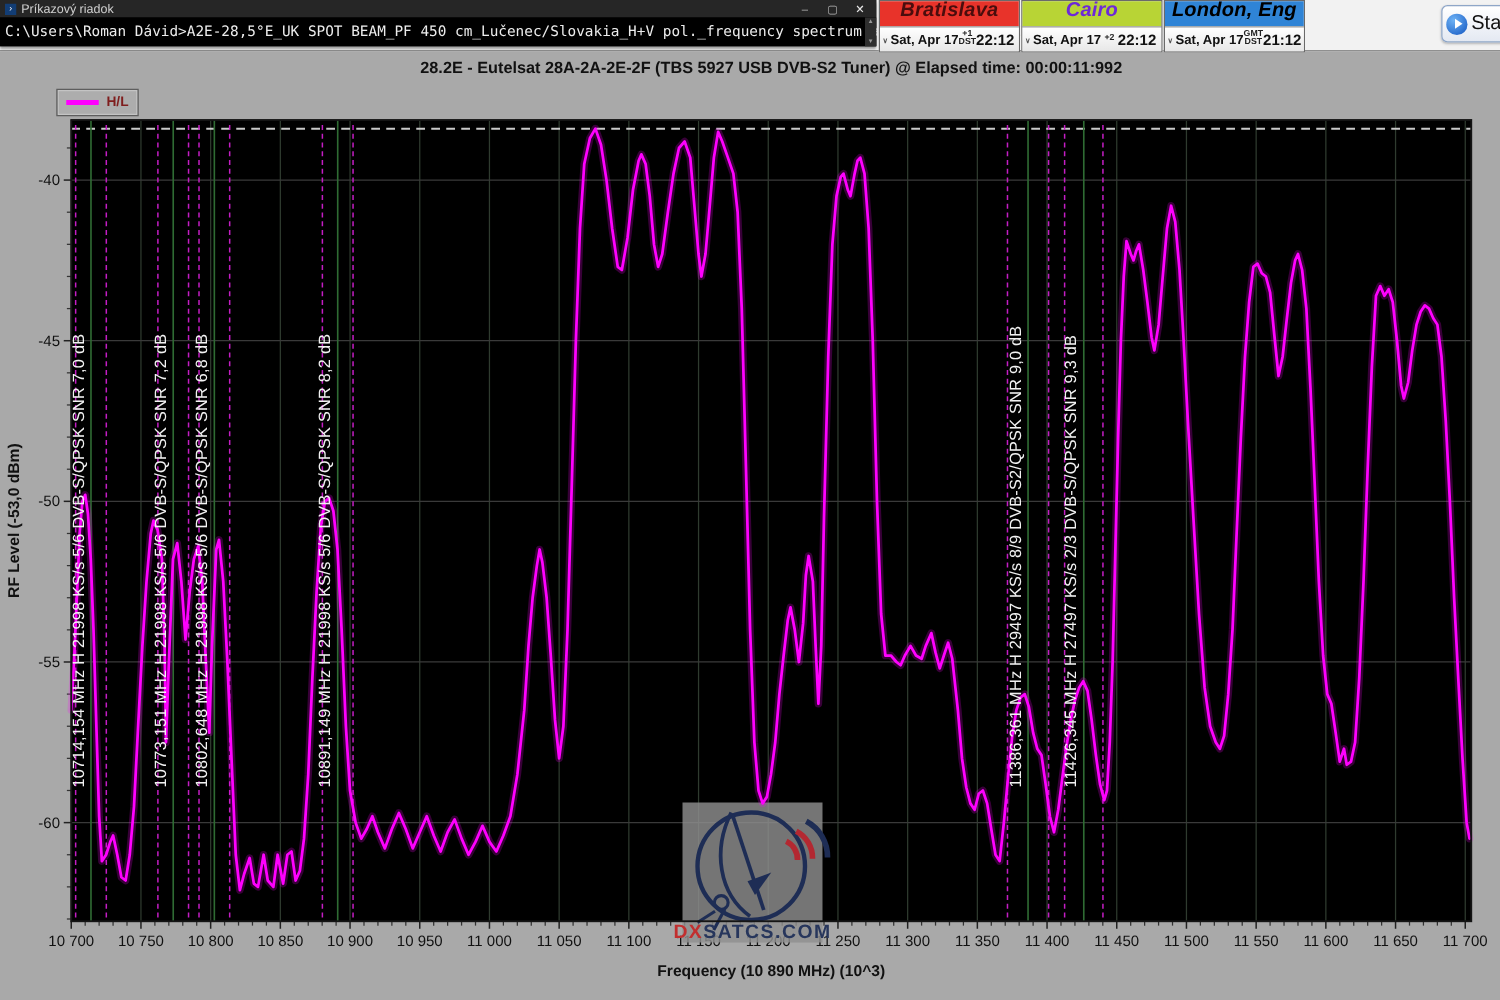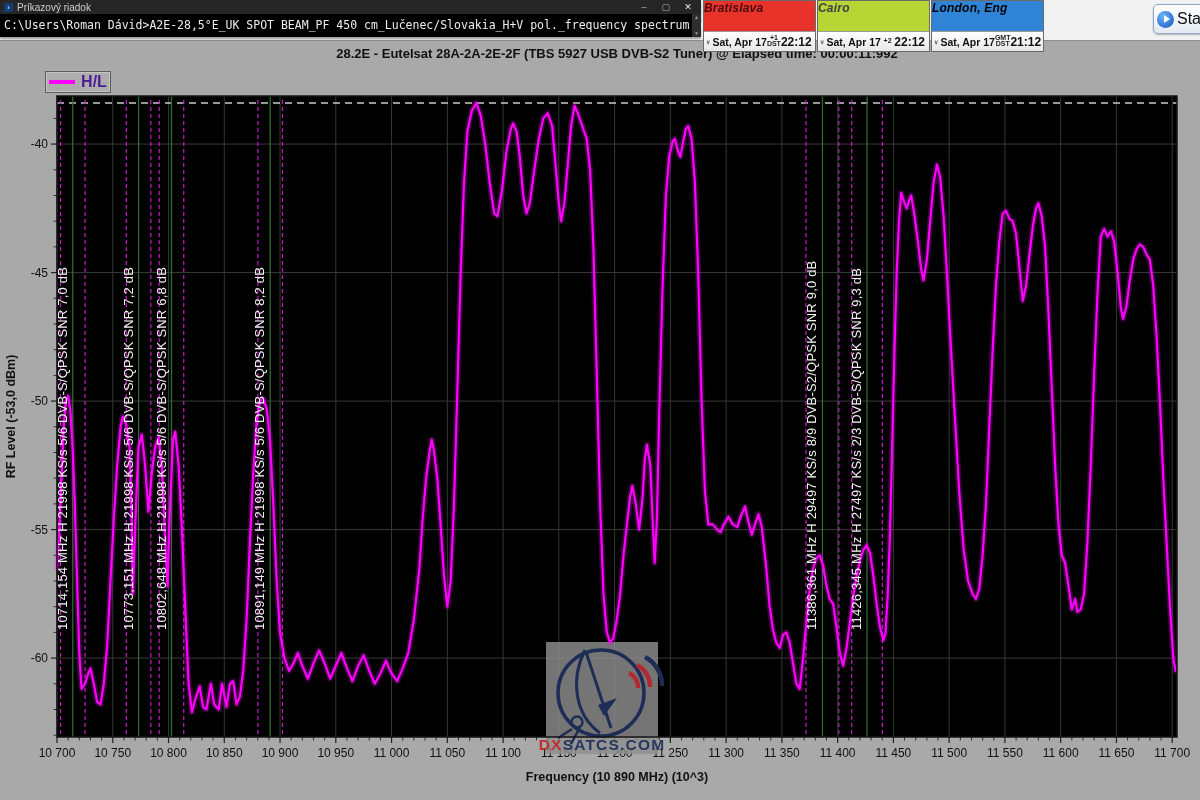--- a/index.html
+++ b/index.html
@@ -20,22 +20,22 @@
   .cmd-controls .close{color:#e8e8e8;}
   .cmd-body{position:relative;height:23px;background:#000;}
   .cmd-text{position:absolute;left:4px;top:4px;white-space:nowrap;color:#ececec;
             font-family:"DejaVu Sans Mono",monospace;font-size:11.5px;}
   .cmd-scroll{position:absolute;right:0;top:0;width:9px;height:23px;background:#2e2e2e;
               display:flex;flex-direction:column;justify-content:space-between;align-items:center;}
   .cmd-scroll span{color:#9a9a9a;font-size:5px;line-height:7px;}
   
   .clocks{position:absolute;left:703px;top:0;display:flex;gap:1px;}
   .clock{width:111px;border:1px solid #6a6a6a;background:#fff;}
-  .clock-header{height:30px;text-align:left;font-style:italic;font-weight:bold;
-                font-size:12px;line-height:15px;letter-spacing:.2px;}
+  .clock-header{height:20px;text-align:center;font-style:italic;font-weight:bold;
+                font-size:16px;line-height:15px;letter-spacing:.2px;}
   .clock-body{height:19px;display:flex;align-items:center;background:linear-gradient(#ffffff,#e7e7e7);
               border-top:1px solid #999;font-weight:bold;color:#111;}
   .clock-chev{font-size:6px;color:#555;margin:0 2px 0 2px;}
   .clock-date{font-size:10.5px;white-space:nowrap;}
   .clock-tz{flex:1;display:flex;flex-direction:column;align-items:center;line-height:6px;
             font-size:7px;font-weight:bold;color:#222;margin-top:-2px;}
   .clock-time{font-size:12px;margin-right:4px;}
   
   .start-btn{position:absolute;left:1153px;top:4px;width:45px;height:28px;border:1px solid #8ea6c8;
              border-radius:5px;background:linear-gradient(#ffffff,#e4e9f2);display:flex;
@@ -45,21 +45,21 @@
   .play-tri{width:0;height:0;border-left:6px solid #fff;border-top:4px solid transparent;
             border-bottom:4px solid transparent;margin-left:2px;}
   .start-label{font-size:16px;color:#111;}
   
   .chart-title{position:absolute;left:0;top:46px;width:1234px;text-align:center;z-index:2;
                font-size:13px;font-weight:bold;color:#111;}
   .legend{position:absolute;left:45px;top:71px;width:64px;height:20px;z-index:2;background:#adadad;
           border:1px solid #5e5e5e;box-shadow:inset 0 0 0 1px #c4c4c4;display:flex;align-items:center;
           justify-content:center;gap:6px;}
   .legend-line{width:26px;height:4px;background:#ff00ff;}
-  .legend-label{font-size:16px;font-weight:600;color:#4c1d95;}
+  .legend-label{font-size:11px;font-weight:600;color:#7f1d1d;}
   #chart-svg{position:absolute;left:0;top:0;z-index:1;}
 </style>
 </head>
 <body>
 
 <div class="screen">
 
   <svg id="chart-svg" width="1200" height="800">
       <rect x="57" y="96" width="1120" height="641" fill="#000000"></rect>
       <g>
@@ -320,21 +320,21 @@
           <span class="clock-chev">∨</span>
           <span class="clock-date">Sat, Apr 17</span>
           <span class="clock-tz">
               <span>+1</span>
               <span>DST</span>
             </span>
           <span class="clock-time">22:12</span>
         </div>
       </div>
       <div class="clock">
-        <div class="clock-header" style="background: rgb(184, 212, 53); color: #404040;">Cairo</div>
+        <div class="clock-header" style="background: rgb(184, 212, 53); color: #6d28d9;">Cairo</div>
         <div class="clock-body">
           <span class="clock-chev">∨</span>
           <span class="clock-date">Sat, Apr 17</span>
           <span class="clock-tz">
               <span>+2</span>
               <span></span>
             </span>
           <span class="clock-time">22:12</span>
         </div>
       </div>

